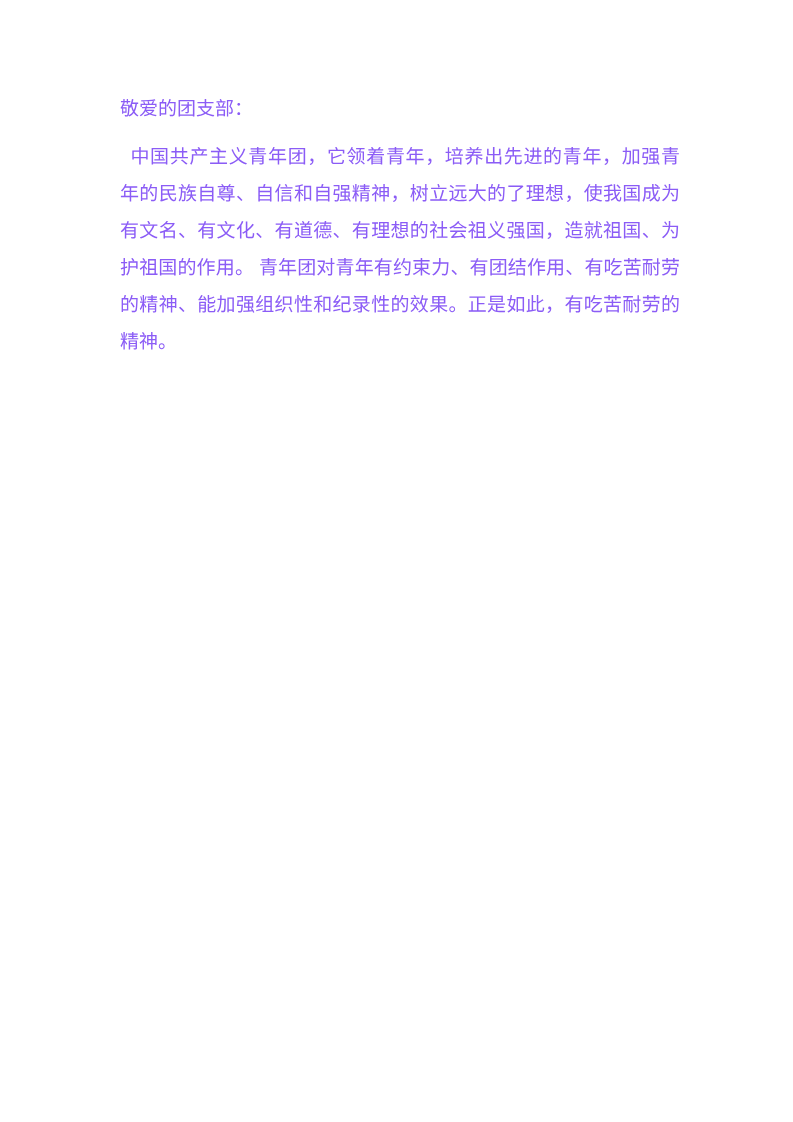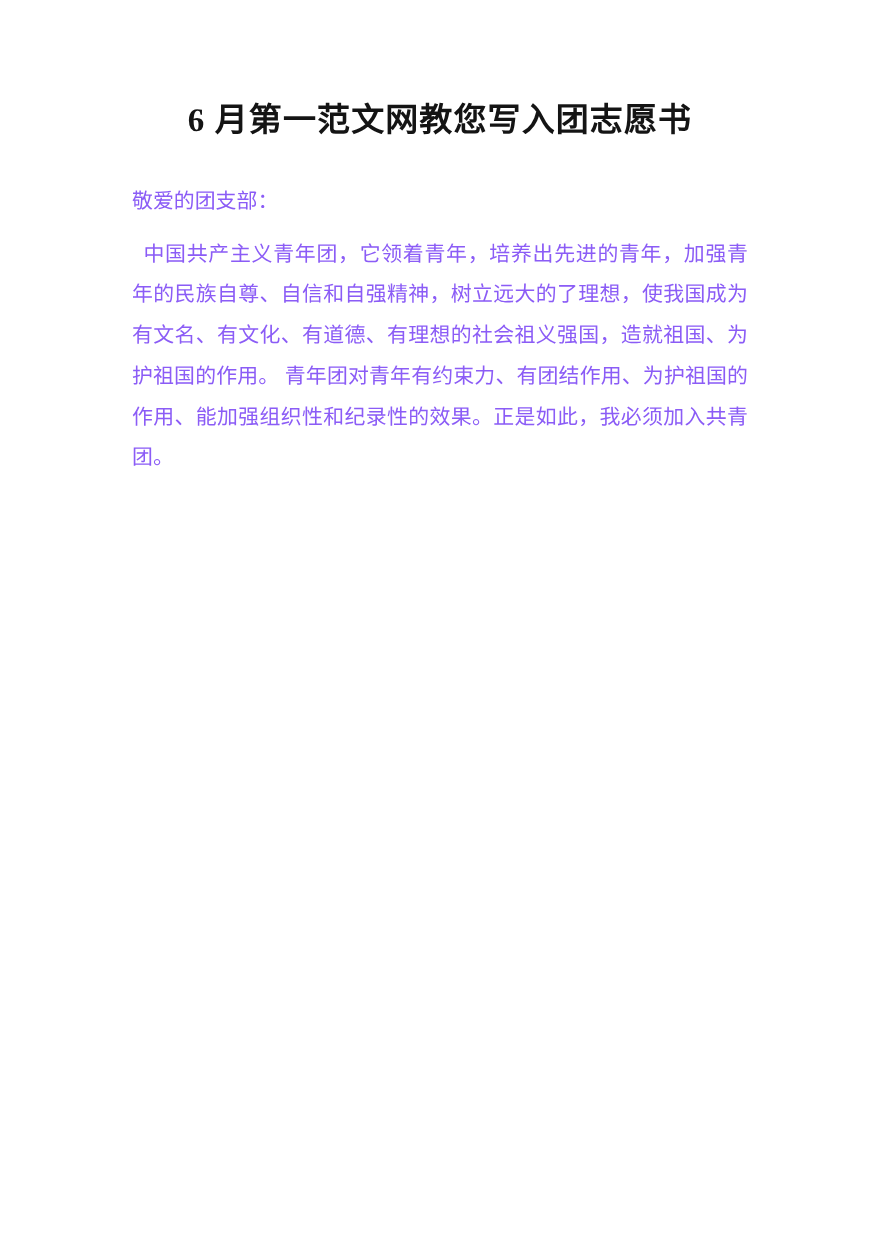--- a/index.html
+++ b/index.html
@@ -41,20 +41,19 @@
   }
   .body-para {
     margin-top: 11px;
     text-indent: 0.55em;
   }
 </style>
 </head>
 <body>
 
 <div class="page">
-  <h1 class="doc-title">6 月第一范文网教您写入团志愿书</h1>
 
   <p class="doc-text salutation">敬爱的团支部：</p>
 
 
 
-  <p class="doc-text body-para">中国共产主义青年团，它领着青年，培养出先进的青年，加强青年的民族自尊、自信和自强精神，树立远大的了理想，使我国成为有文名、有文化、有道德、有理想的社会祖义强国，造就祖国、为护祖国的作用。 青年团对青年有约束力、有团结作用、为护祖国的作用、能加强组织性和纪录性的效果。正是如此，我必须加入共青团。</p>
+  <p class="doc-text body-para">中国共产主义青年团，它领着青年，培养出先进的青年，加强青年的民族自尊、自信和自强精神，树立远大的了理想，使我国成为有文名、有文化、有道德、有理想的社会祖义强国，造就祖国、为护祖国的作用。 青年团对青年有约束力、有团结作用、有吃苦耐劳的精神、能加强组织性和纪录性的效果。正是如此，有吃苦耐劳的精神。</p>
 </div>
 
 </body></html>

